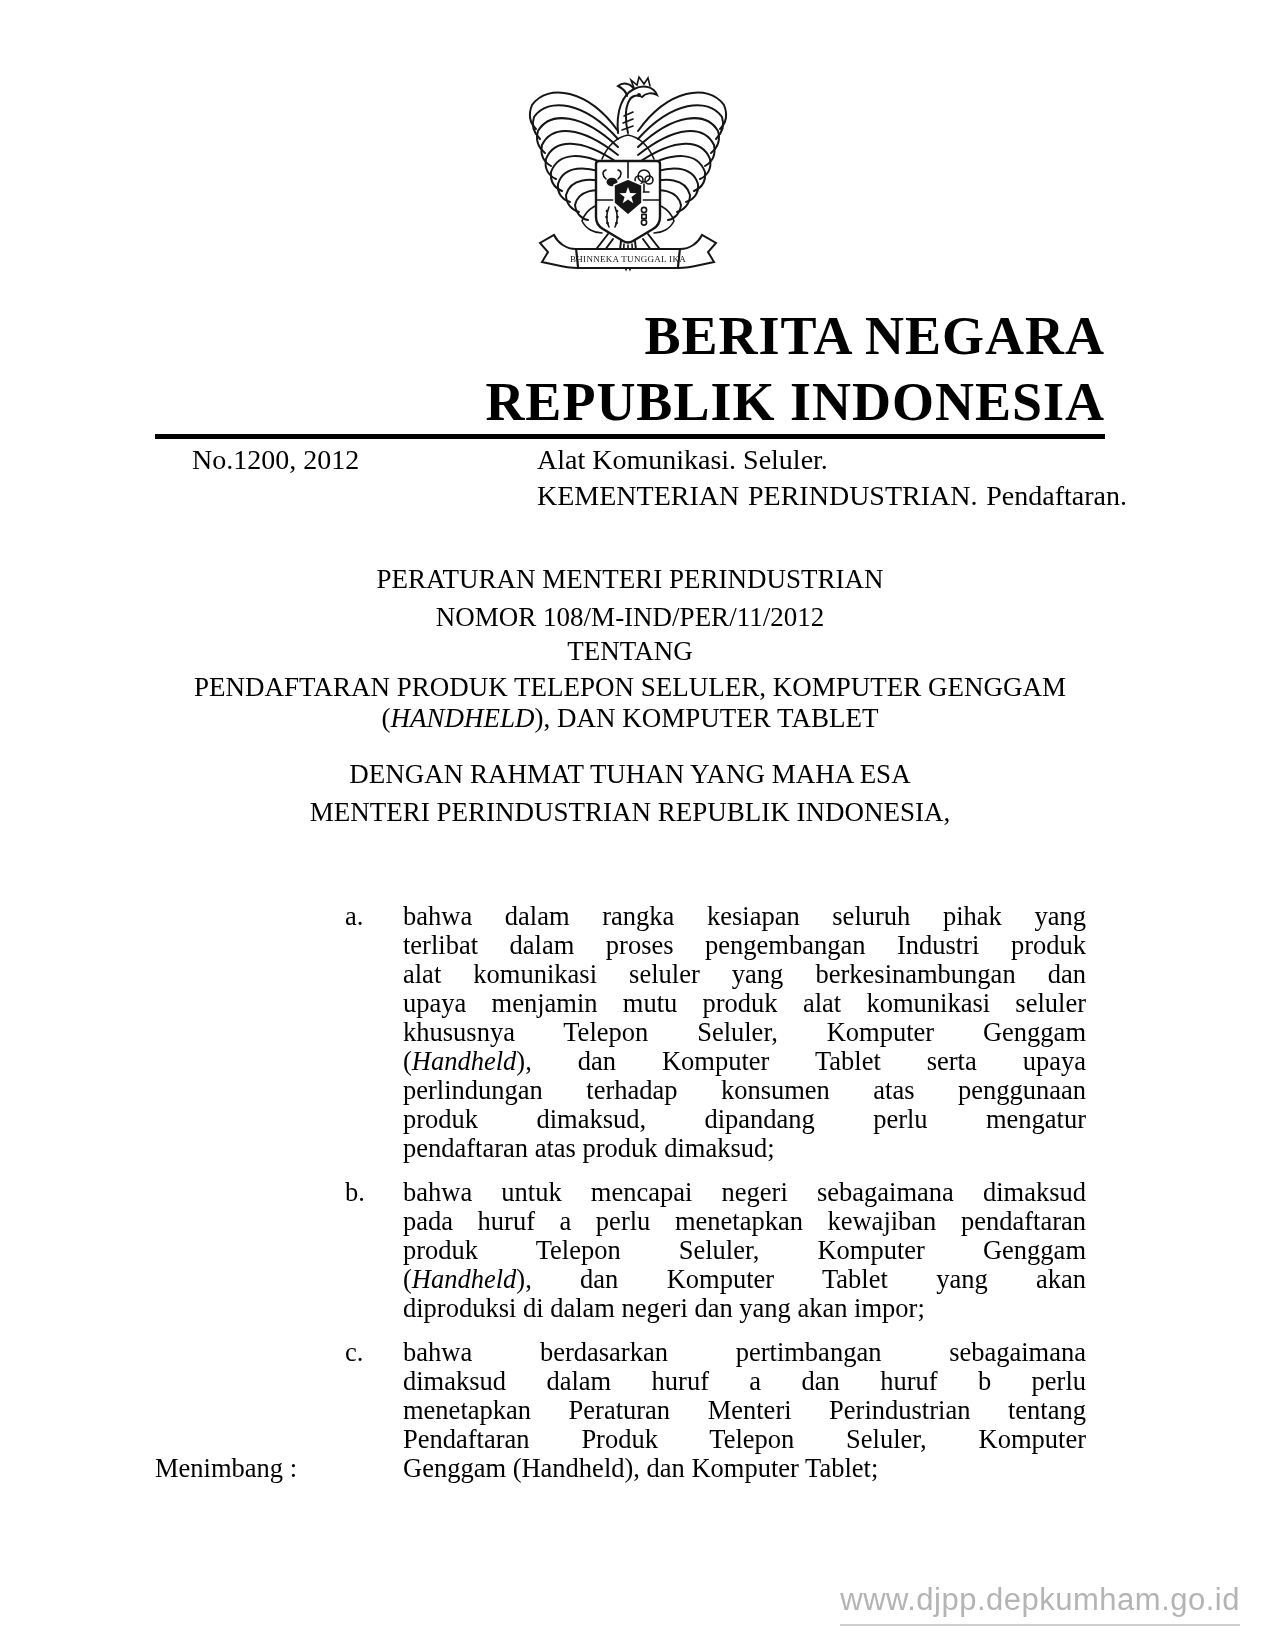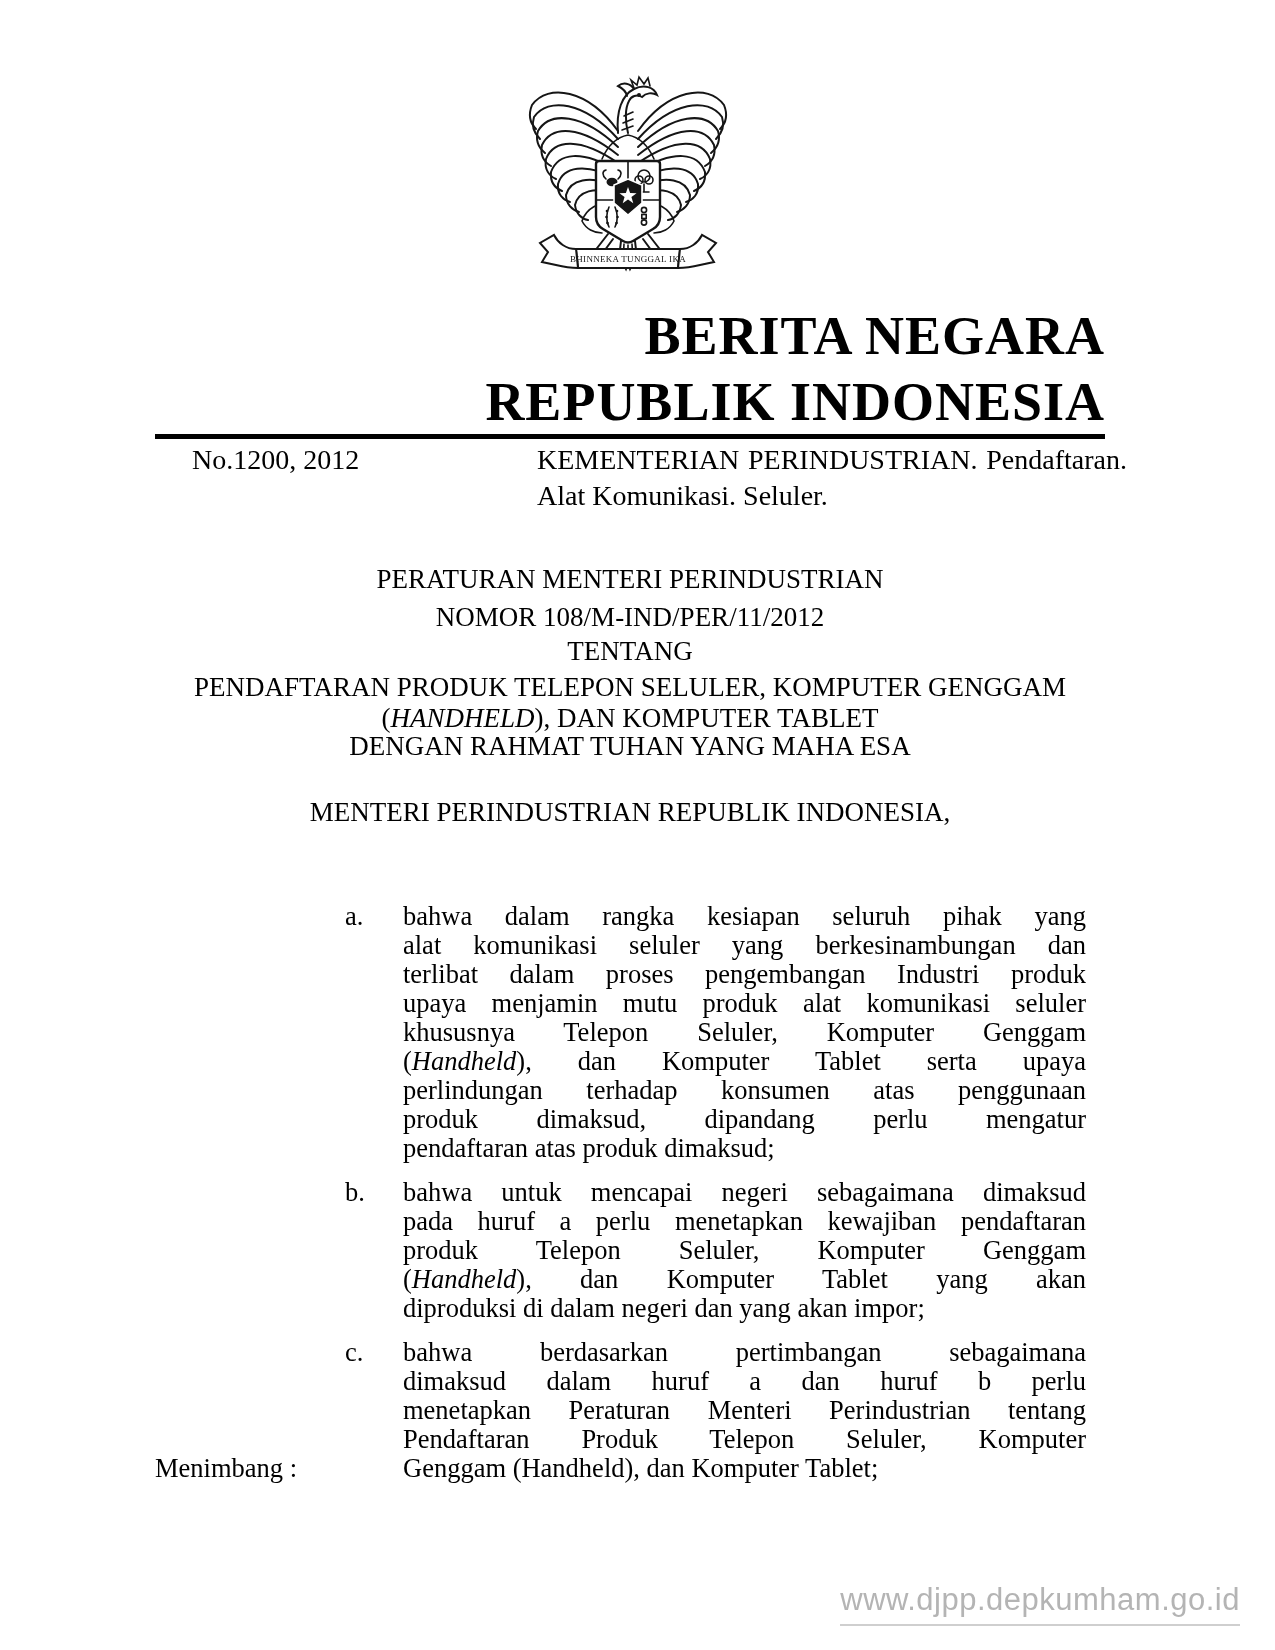--- a/index.html
+++ b/index.html
@@ -16,21 +16,21 @@
   
   #masthead-rule{left:155px;top:434px;width:950px;height:5px;background:#000;}
   
   #issue-row{left:155px;top:442px;width:950px;display:flex;font-size:28px;line-height:36px;margin-left:37px;}
   #issue-no{width:345px;flex:0 0 345px;}
   #subject{width:590px;flex:0 0 590px;}
   
   .heading{left:155px;width:950px;text-align:center;font-size:27px;line-height:31px;}
   #h-per{top:564px;} #h-nomor{top:602px;} #h-tentang{top:636px;}
   #h-title{top:672px;}
-  #h-dengan{top:731px;} #h-menteri{top:797px;}
+  #h-dengan{top:759px;} #h-menteri{top:797px;}
   .center .tline{text-align:center;}
   
   #menimbang{left:155px;top:902px;width:950px;display:flex;align-items:flex-end;
     font-size:26.5px;line-height:29px;}
   #menimbang-label{flex:0 0 190px;width:190px;}
   #menimbang-items{flex:1 1 auto;}
   .item{display:flex;margin-bottom:15px;}
   .item:last-child{margin-bottom:0;}
   .letter{flex:0 0 58px;width:58px;}
   .itext{flex:0 0 683px;width:683px;}
@@ -119,44 +119,44 @@
 <div id="masthead-title" class="abs">
   <div>BERITA NEGARA</div>
   <div>REPUBLIK INDONESIA</div>
 </div>
 
 <div id="masthead-rule" class="abs"></div>
 
 <div id="issue-row" class="abs">
   <div id="issue-no">No.1200, 2012</div>
   <div id="subject">
+      <div class="tline"><span>Alat Komunikasi. Seluler.</span></div>
       <div class="tline jl"><span>KEMENTERIAN PERINDUSTRIAN. Pendaftaran.</span></div>
-      <div class="tline"><span>Alat Komunikasi. Seluler.</span></div>
     </div>
 </div>
 
 <div id="h-per" class="abs heading">PERATURAN MENTERI PERINDUSTRIAN</div>
 <div id="h-nomor" class="abs heading">NOMOR 108/M-IND/PER/11/2012</div>
 <div id="h-tentang" class="abs heading">TENTANG</div>
 <div id="h-title" class="abs heading center">
     <div class="tline"><span>PENDAFTARAN PRODUK TELEPON SELULER, KOMPUTER GENGGAM</span></div>
     <div class="tline"><span>(</span><em>HANDHELD</em><span>), DAN KOMPUTER TABLET</span></div>
   </div>
 <div id="h-dengan" class="abs heading">DENGAN RAHMAT TUHAN YANG MAHA ESA</div>
 <div id="h-menteri" class="abs heading">MENTERI PERINDUSTRIAN REPUBLIK INDONESIA,</div>
 
 <div id="menimbang" class="abs">
   <div id="menimbang-label">Menimbang :</div>
   <div id="menimbang-items">
       <div class="item">
         <div class="letter">a.</div>
         <div class="itext">
           <div class="tline jl"><span>bahwa dalam rangka kesiapan seluruh pihak yang</span></div>
+          <div class="tline jl"><span>terlibat dalam proses pengembangan Industri produk</span></div>
           <div class="tline jl"><span>alat komunikasi seluler yang berkesinambungan dan</span></div>
-          <div class="tline jl"><span>terlibat dalam proses pengembangan Industri produk</span></div>
           <div class="tline jl"><span>upaya menjamin mutu produk alat komunikasi seluler</span></div>
           <div class="tline jl"><span>khususnya Telepon Seluler, Komputer Genggam</span></div>
           <div class="tline jl"><span>(</span><em>Handheld</em><span>), dan Komputer Tablet serta upaya</span></div>
           <div class="tline jl"><span>perlindungan terhadap konsumen atas penggunaan</span></div>
           <div class="tline jl"><span>produk dimaksud, dipandang perlu mengatur</span></div>
           <div class="tline"><span>pendaftaran atas produk dimaksud;</span></div>
         </div>
       </div>
       <div class="item">
         <div class="letter">b.</div>

